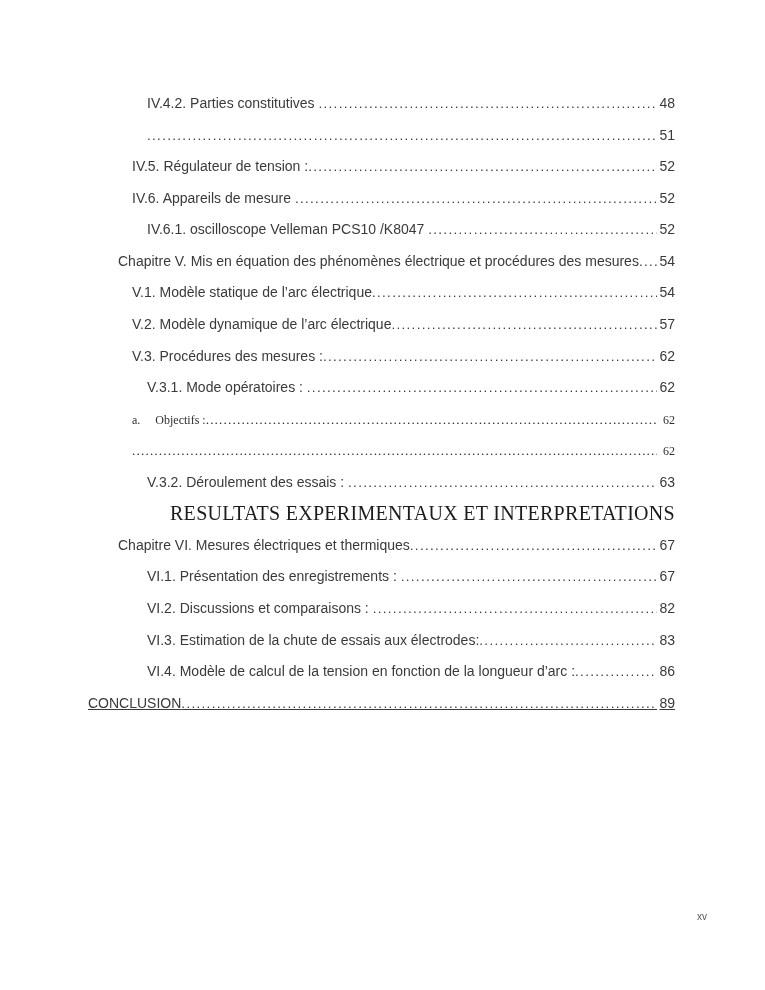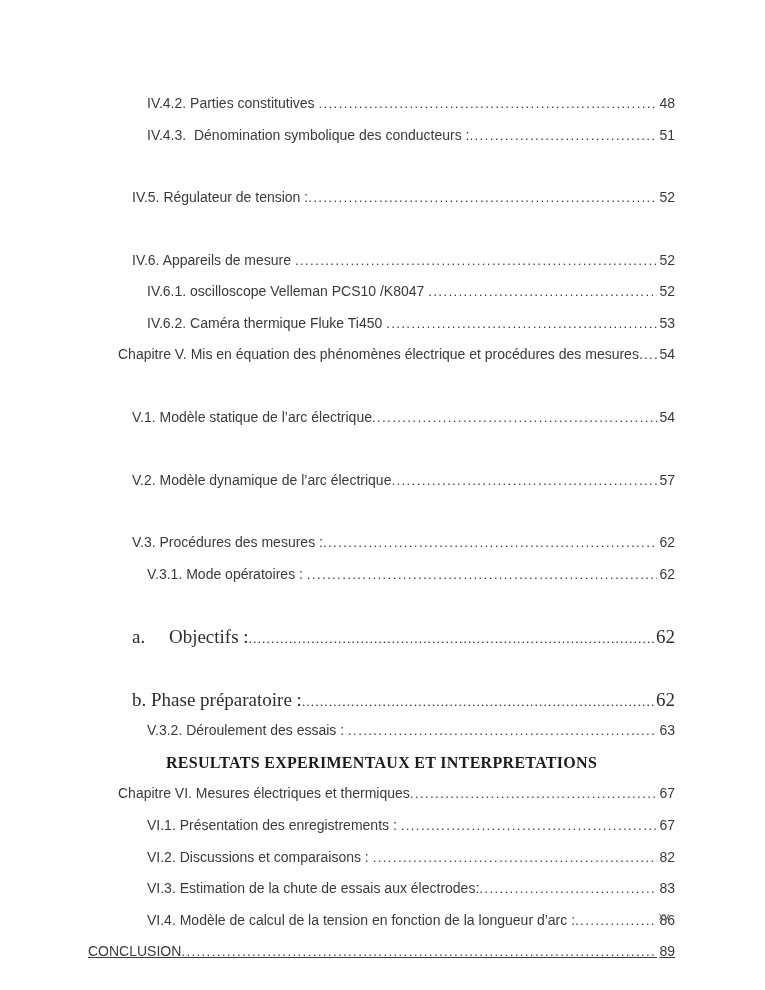--- a/index.html
+++ b/index.html
@@ -47,86 +47,80 @@
     color: #3a3a3a;
   }
   .row .pagenum {
     flex: 0 0 auto;
     min-width: 16px;
     text-align: right;
     padding-left: 2px;
   }
   .indent-margin     { padding-left: 0; text-decoration: underline; }
   .indent-chapter    { padding-left: 30px; }
-  .indent-section    { padding-left: 44px; margin-top: 31px; }
+  .indent-section    { padding-left: 44px; }
   .indent-subsection { padding-left: 59px; }
   .font-serif {
     font-family: "Liberation Serif", "DejaVu Serif", serif;
-    font-size: 19px;
+    font-size: 12px;
     color: #2e2e2e;
   }
   .font-serif .leader::after {
     letter-spacing: 1.1px;
     color: #2e2e2e;
   }
   .row.heading {
     display: block;
-    text-align: center;
+    text-align: right;
     font-family: "Liberation Serif", "DejaVu Serif", serif;
-    font-weight: bold;
-    font-size: 16px;
+    font-weight: normal;
+    font-size: 20px;
     letter-spacing: 0.3px;
     color: #1c1c1c;
     white-space: nowrap;
   }
   .footer-page-number {
     position: absolute;
     top: 911px;
-    left: 649px;
+    left: 687px;
     width: 30px;
     text-align: center;
     font-family: "Liberation Sans", sans-serif;
     font-size: 10px;
     color: #595959;
   }
 </style>
 </head>
 <body>
 
 <div class="page">
   <div class="toc" id="toc">
       <div class="row indent-subsection font-sans">
     <span class="label">IV.4.2. Parties constitutives </span>
     <span class="leader"></span>
     <span class="pagenum">48</span>
   </div>
       <div class="row indent-subsection font-sans">
-    <span class="label">IV.4.3.  Dénomination symbolique des conducteurs :</span>
     <span class="leader"></span>
     <span class="pagenum">51</span>
   </div>
       <div class="row indent-section font-sans">
     <span class="label">IV.5. Régulateur de tension :</span>
     <span class="leader"></span>
     <span class="pagenum">52</span>
   </div>
       <div class="row indent-section font-sans">
     <span class="label">IV.6. Appareils de mesure </span>
     <span class="leader"></span>
     <span class="pagenum">52</span>
   </div>
       <div class="row indent-subsection font-sans">
     <span class="label">IV.6.1. oscilloscope Velleman PCS10 /K8047 </span>
     <span class="leader"></span>
     <span class="pagenum">52</span>
-  </div>
-      <div class="row indent-subsection font-sans">
-    <span class="label">IV.6.2. Caméra thermique Fluke Ti450 </span>
-    <span class="leader"></span>
-    <span class="pagenum">53</span>
   </div>
       <div class="row indent-chapter font-sans">
     <span class="label">Chapitre V. Mis en équation des phénomènes électrique et procédures des mesures</span>
     <span class="leader"></span>
     <span class="pagenum">54</span>
   </div>
       <div class="row indent-section font-sans">
     <span class="label">V.1. Modèle statique de l’arc électrique</span>
     <span class="leader"></span>
     <span class="pagenum">54</span>
@@ -145,21 +139,20 @@
     <span class="label">V.3.1. Mode opératoires : </span>
     <span class="leader"></span>
     <span class="pagenum">62</span>
   </div>
       <div class="row indent-section font-serif">
     <span class="label">a.     Objectifs :</span>
     <span class="leader"></span>
     <span class="pagenum">62</span>
   </div>
       <div class="row indent-section font-serif">
-    <span class="label">b. Phase préparatoire :</span>
     <span class="leader"></span>
     <span class="pagenum">62</span>
   </div>
       <div class="row indent-subsection font-sans">
     <span class="label">V.3.2. Déroulement des essais : </span>
     <span class="leader"></span>
     <span class="pagenum">63</span>
   </div>
       <div class="row heading">RESULTATS EXPERIMENTAUX ET INTERPRETATIONS</div>
       <div class="row indent-chapter font-sans">

